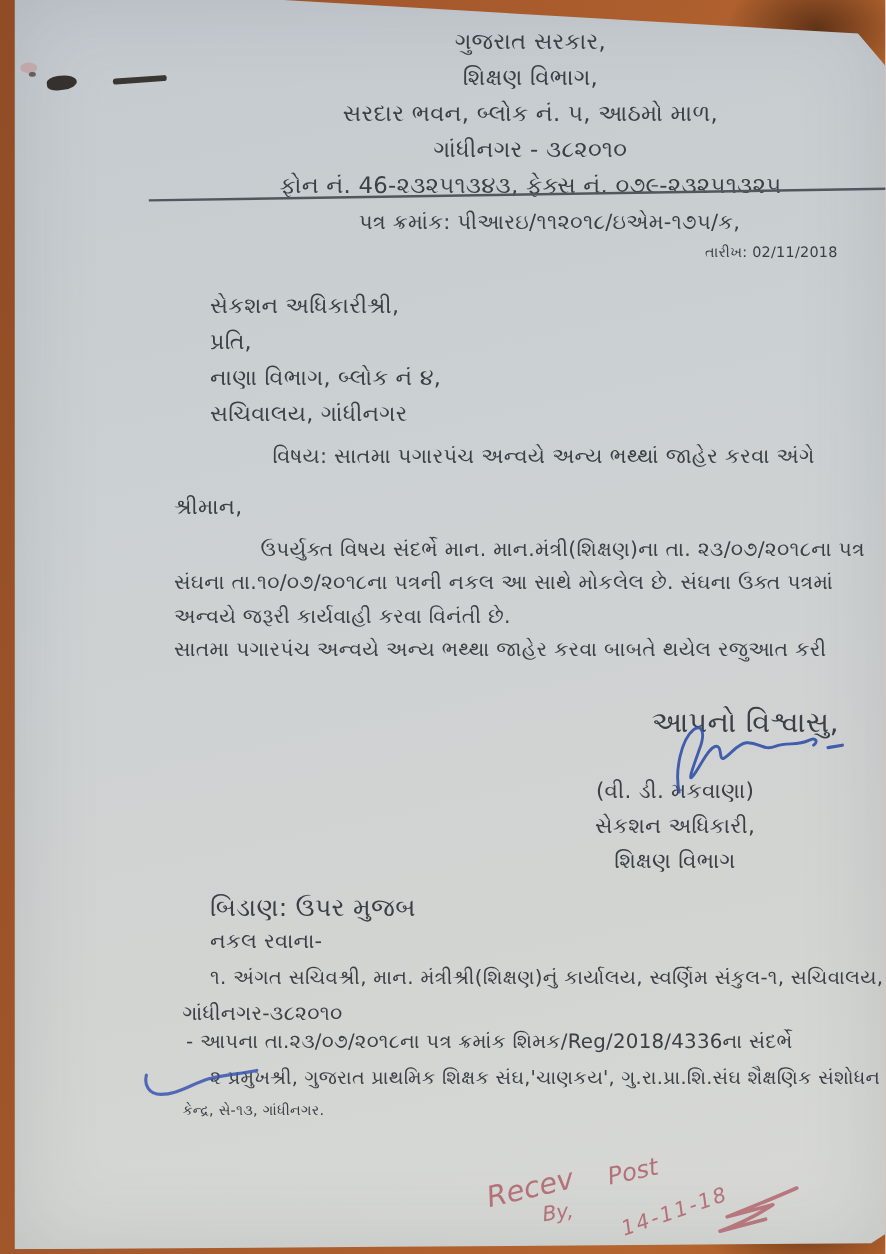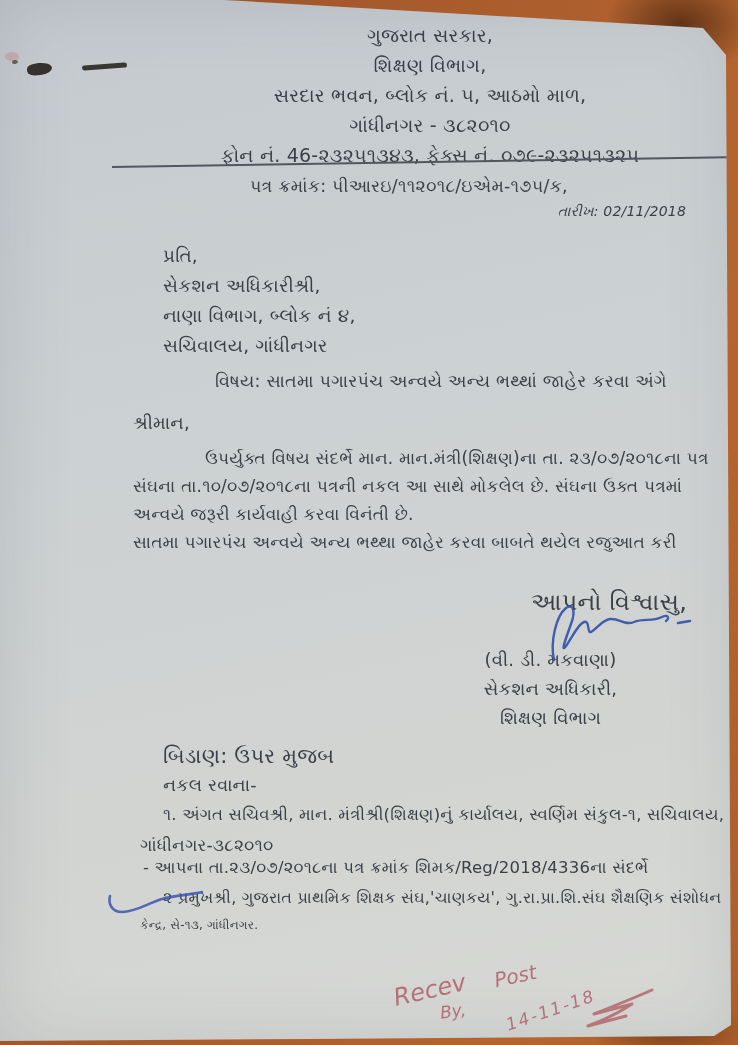--- a/index.html
+++ b/index.html
@@ -32,38 +32,39 @@
   }
 
   .paper {
     position: absolute;
     inset: 0;
     z-index: 2;
     background: linear-gradient(168deg, #c5cacf 0%, #cbd0d2 35%, #d2d4d2 70%, #d8d9d5 100%);
     clip-path: polygon(0px 0px, 224px 0px, 703px 28px, 726px 55px, 731px 1025px, 714px 1036px, 310px 1039px, 0px 1041px);
     box-shadow: inset 0 0 70px rgba(85,95,105,0.18);
     color: #3a4046;
+    margin-left: 12px;
   }
 
   .txt { position: absolute; white-space: nowrap; letter-spacing: 0.2px; }
 
   
   .letterhead { left: 125px; top: 20px; width: 610px; text-align: center; }
   .letterhead div { line-height: 30px; font-size: 19px; }
   .divider {
     position: absolute;
     left: 112px; top: 166px;
     width: 624px; height: 2px;
     background: #51575f;
     transform: rotate(-0.9deg);
     transform-origin: left center;
   }
 
-  .ref-no   { left: 250px; top: 176px; width: 392px; text-align: left; font-size: 17.5px; }
-  .ref-date { left: 400px; top: 203px; width: 286px; text-align: right; font-size: 14px; font-style: italic; }
+  .ref-no   { left: 250px; top: 176px; width: 392px; text-align: center; font-size: 17.5px; }
+  .ref-date { left: 400px; top: 203px; width: 286px; text-align: right; font-size: 12px; }
 
   .recipient { left: 163px; top: 241px; width: 400px; }
   .recipient div { line-height: 30px; font-size: 18.5px; }
 
   .subject    { left: 215px; top: 371px; font-size: 17.5px; }
   .salutation { left: 133px; top: 412px; font-size: 18px; }
 
   .body-block { left: 133px; top: 444px; width: 578px; }
   .body-block div { line-height: 28px; font-size: 17px; white-space: nowrap; }
   .body-block div:first-child { padding-left: 72px; }
@@ -137,22 +138,22 @@
       <div>ગાંધીનગર - ૩૮૨૦૧૦</div>
       <div>ફોન નં. 46-૨૩૨૫૧૩૪૩, ફેક્સ નં. ૦૭૯-૨૩૨૫૧૩૨૫</div>
     </div>
 
     <div class="divider"></div>
 
     <div class="txt ref-no">પત્ર ક્રમાંક: પીઆરઇ/૧૧૨૦૧૮/ઇએમ-૧૭૫/ક,</div>
     <div class="txt ref-date">તારીખ: 02/11/2018</div>
 
     <div class="txt recipient">
+      <div>સેકશન અધિકારીશ્રી,</div>
       <div>પ્રતિ,</div>
-      <div>સેકશન અધિકારીશ્રી,</div>
       <div>નાણા વિભાગ, બ્લોક નં ૪,</div>
       <div>સચિવાલય, ગાંધીનગર</div>
     </div>
 
     <div class="txt subject">વિષય: સાતમા પગારપંચ અન્વયે અન્ય ભથ્થાં જાહેર કરવા અંગે</div>
     <div class="txt salutation">શ્રીમાન,</div>
 
     <div class="txt body-block">
       <div>ઉપર્યુક્ત વિષય સંદર્ભે માન. માન.મંત્રી(શિક્ષણ)ના તા. ૨૩/૦૭/૨૦૧૮ના પત્ર</div>
       <div>સંઘના તા.૧૦/૦૭/૨૦૧૮ના પત્રની નકલ આ સાથે મોકલેલ છે. સંઘના ઉક્ત પત્રમાં</div>

